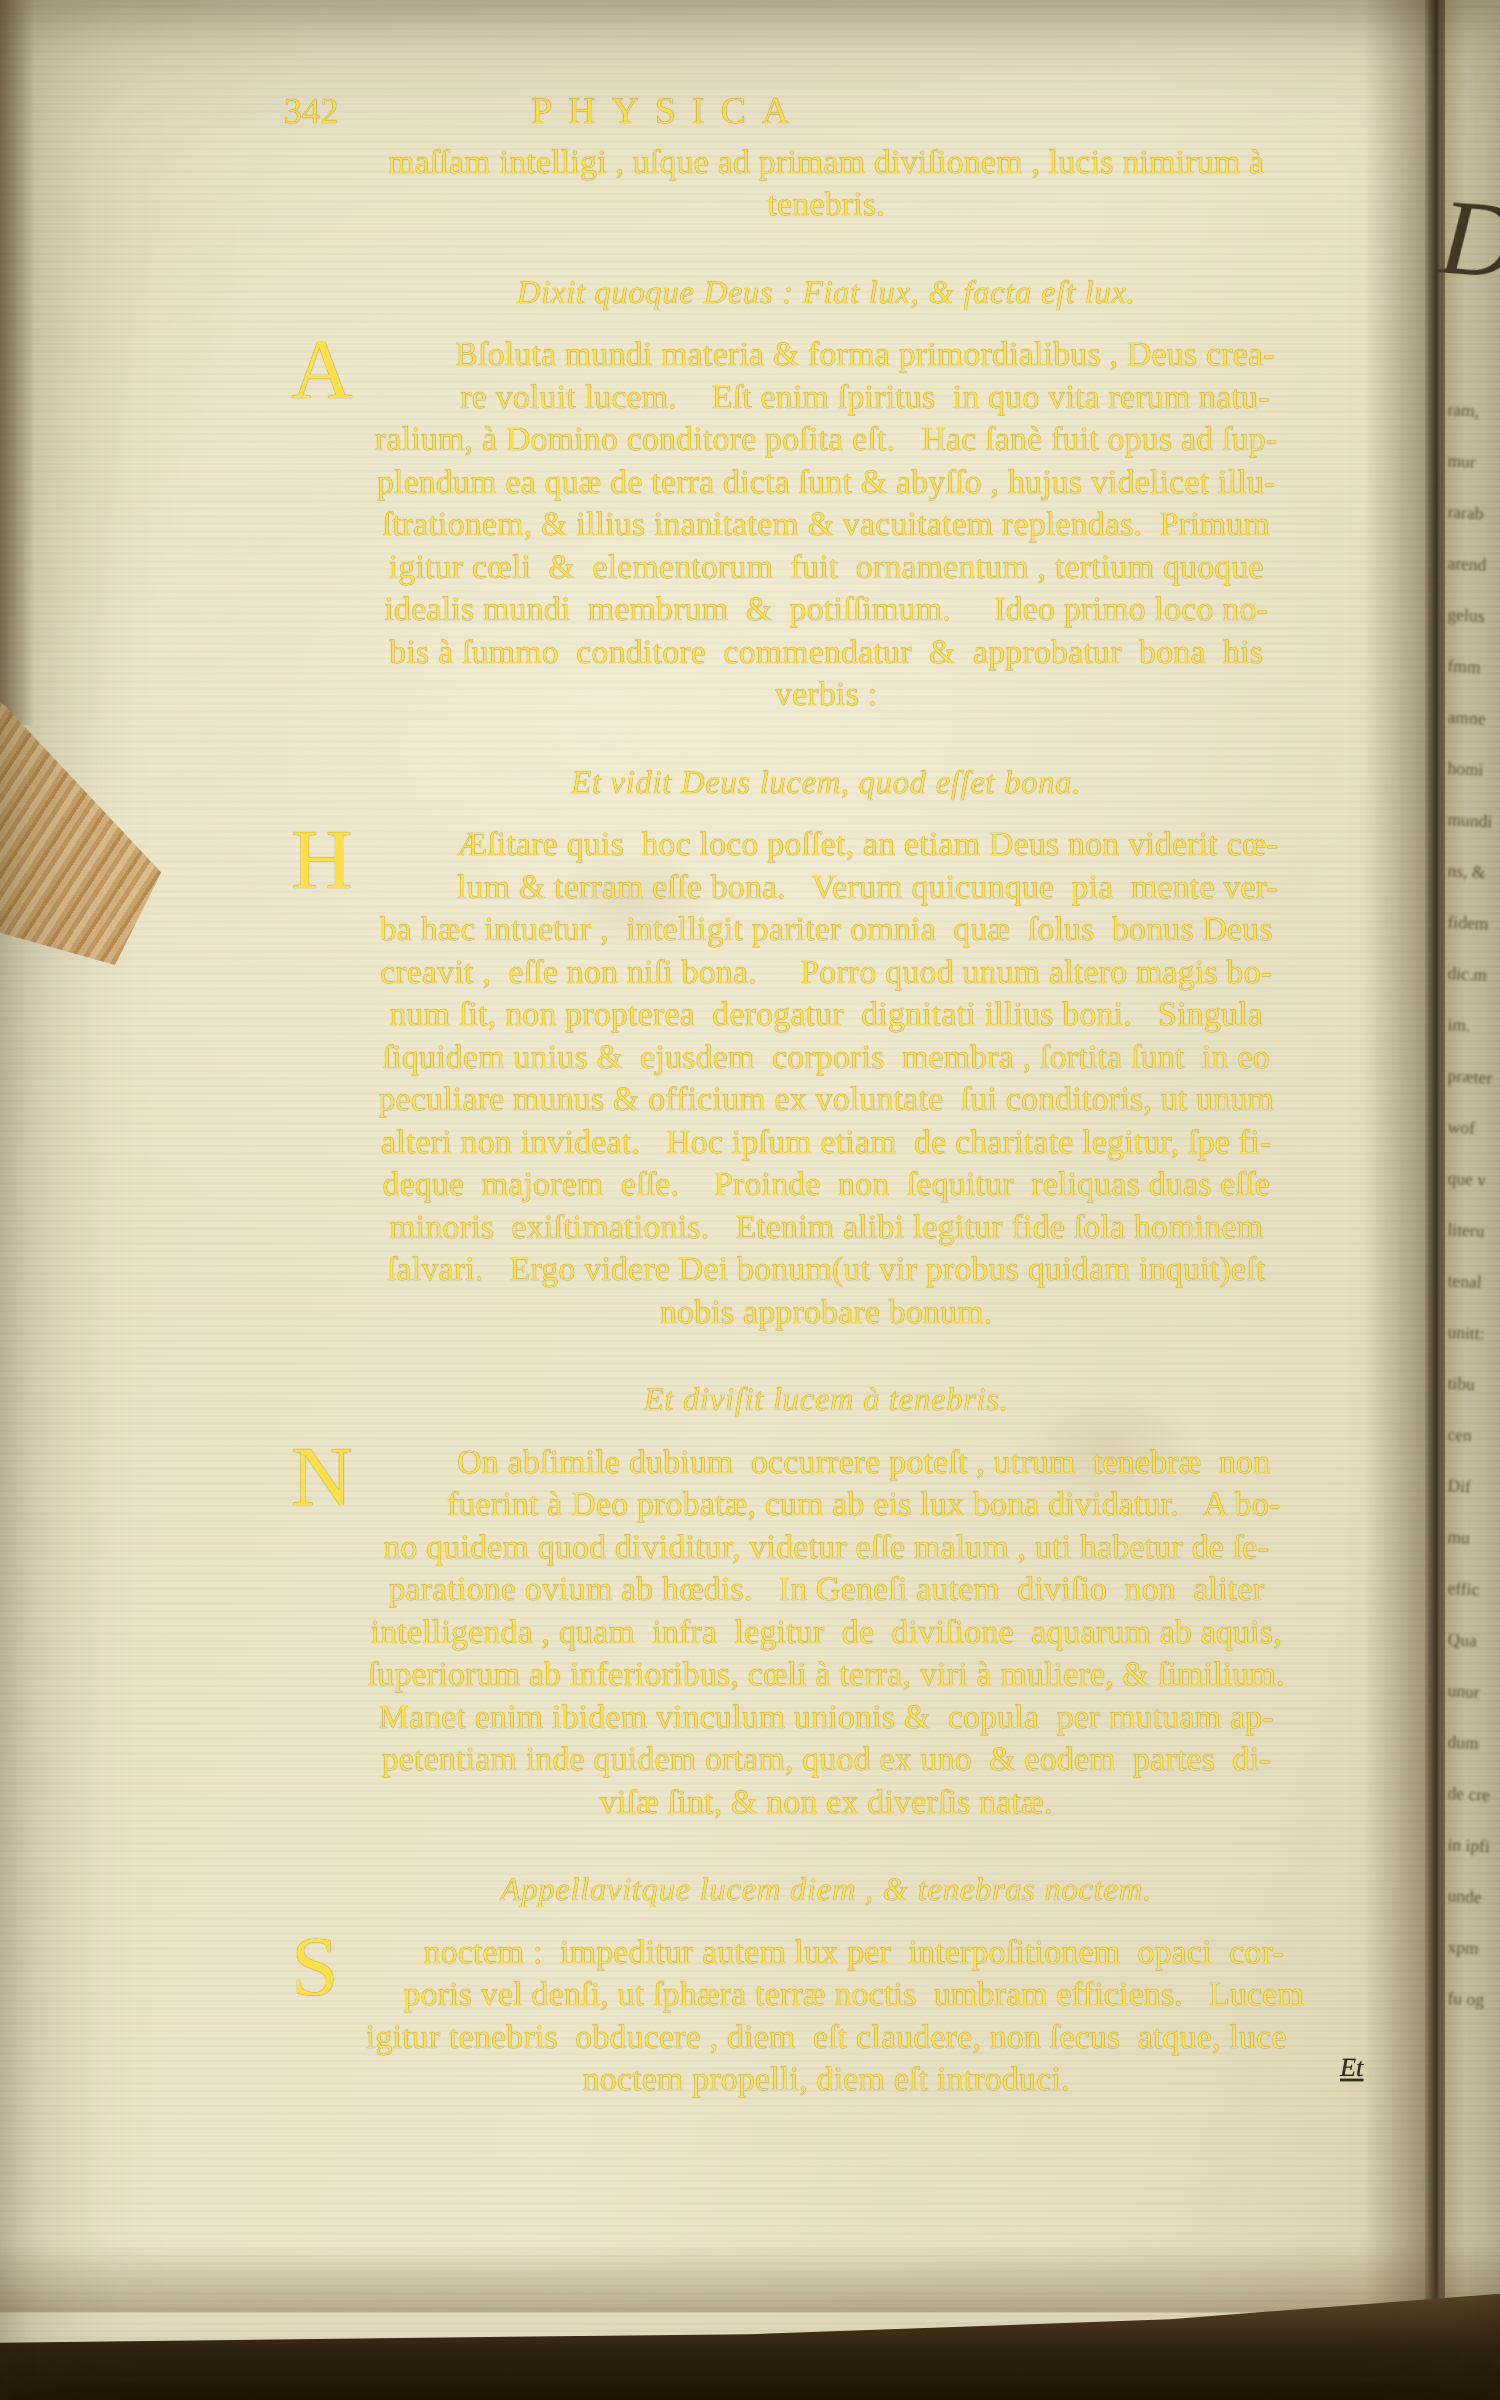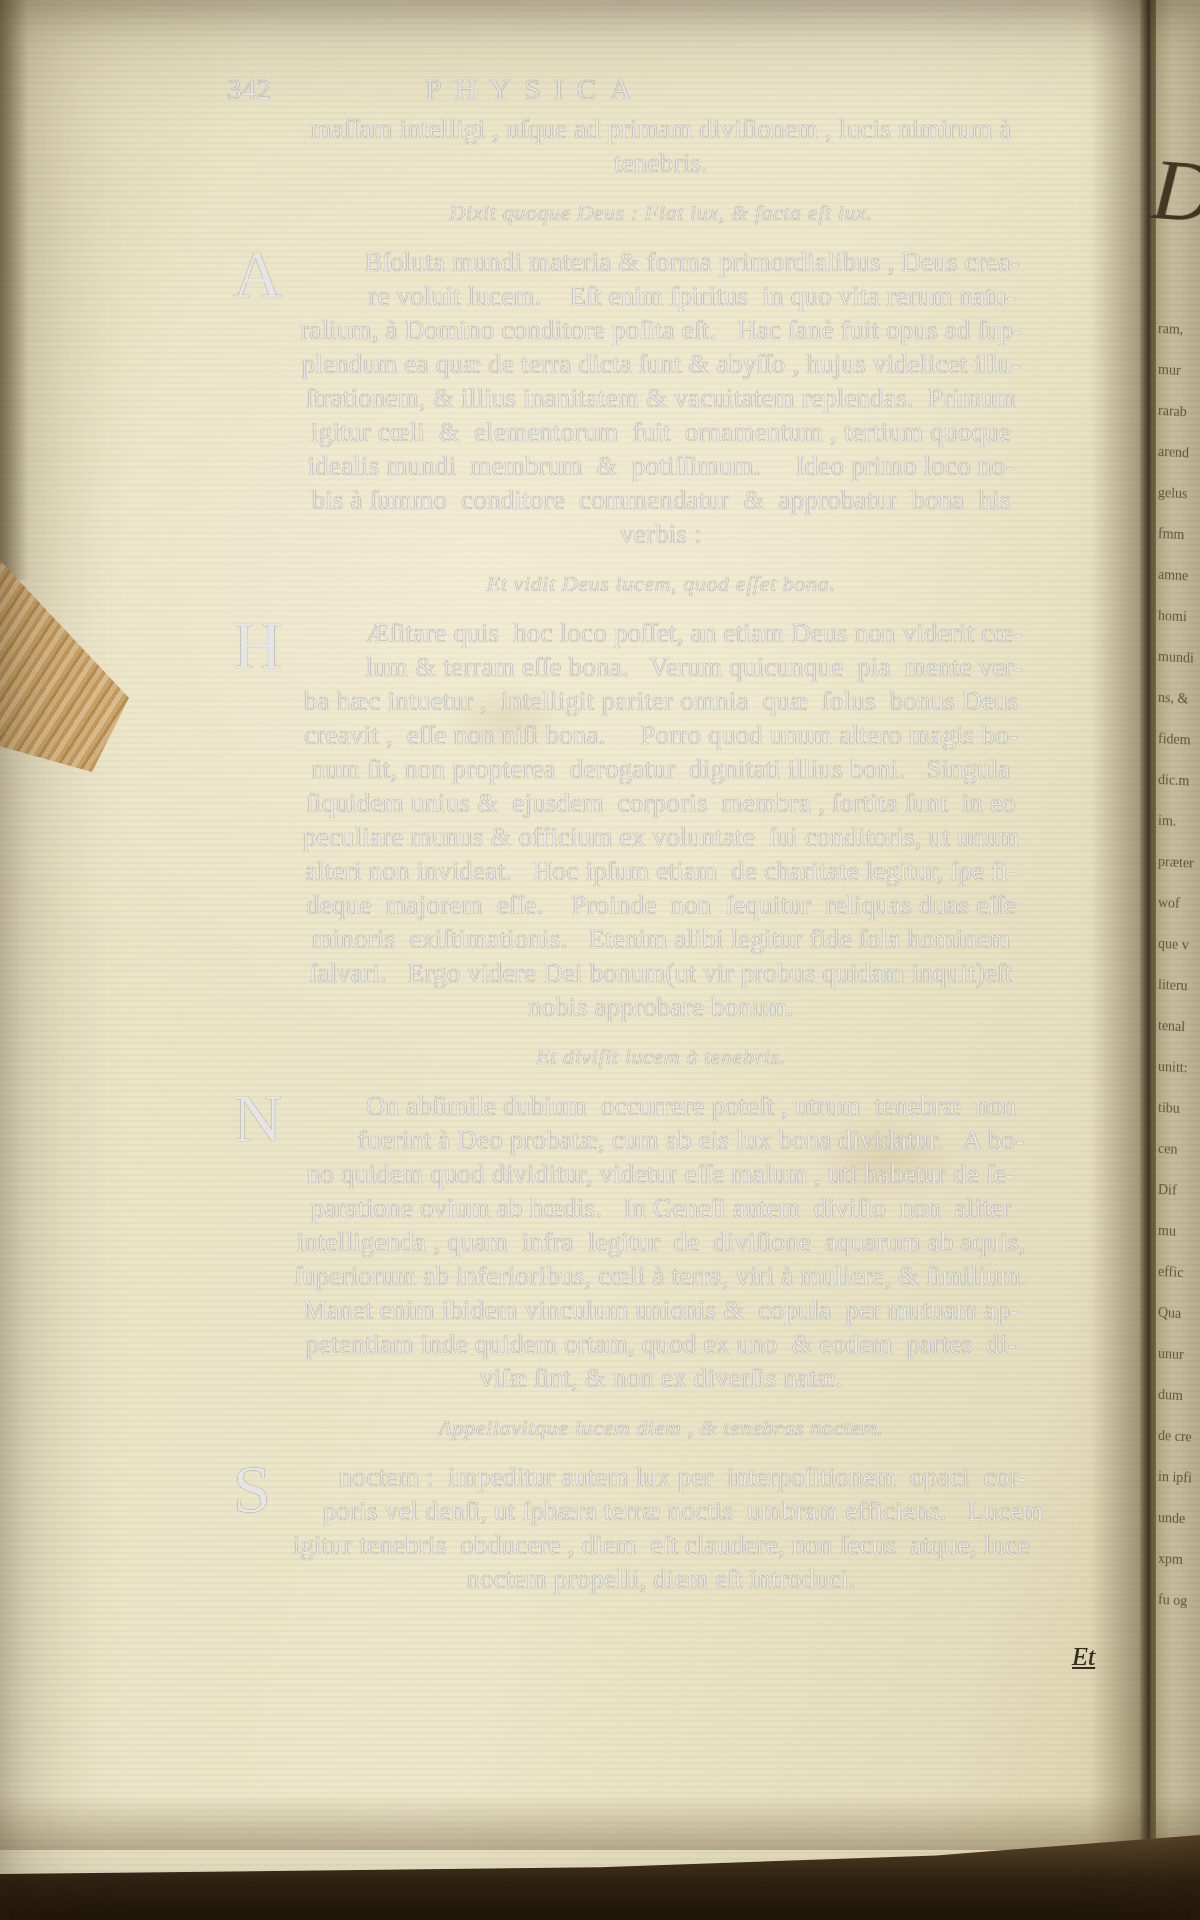--- a/index.html
+++ b/index.html
@@ -39,35 +39,35 @@
     filter:drop-shadow(3px 4px 5px rgba(60,44,20,0.45));}
 
   
   .stain{position:absolute;border-radius:50%;pointer-events:none;}
   .stain.s1{left:810px;top:1110px;width:150px;height:95px;
     background:radial-gradient(ellipse, rgba(150,120,70,0.13), rgba(150,120,70,0) 70%);}
   .stain.s2{left:440px;top:680px;width:130px;height:80px;
     background:radial-gradient(ellipse, rgba(140,110,60,0.11), rgba(140,110,60,0) 70%);}
 
   
-  .col{position:absolute;left:233px;top:70px;width:856px;color:#e5e5e5;
+  .col{position:absolute;left:233px;top:70px;width:856px;color:#fde047;
     font-size:27px;letter-spacing:0.2px;text-shadow:0 0 0.7px rgba(51,44,32,0.8);}
   .hdr{position:relative;height:38px;line-height:38px;}
   .pageno{position:absolute;left:-6px;font-size:29px;}
   .runtitle{position:absolute;left:172px;font-size:30px;letter-spacing:13px;margin-left:20px;}
   .line{height:34px;line-height:34px;white-space:pre;text-align:center;}
   .para{position:relative;}
   .para.p0{margin-top:4px;}
-  .heading{font-style:italic;text-align:center;font-size:22px;height:36px;line-height:36px;
-    margin-top:15px;margin-bottom:14px;letter-spacing:0.6px;}
+  .heading{font-style:italic;text-align:center;font-size:26px;height:36px;line-height:36px;
+    margin-top:36px;margin-bottom:14px;letter-spacing:0.6px;}
   .cap{position:absolute;left:0;top:-2px;font-size:68px;line-height:62px;}
   .para.dc{margin-top:13px;}
   .para.dc .lines .line:nth-child(1),
   .para.dc .lines .line:nth-child(2){padding-left:var(--ind);}
-  .catchword{position:absolute;left:1072px;top:1642px;font-style:italic;font-size:26px;
+  .catchword{position:absolute;left:1072px;top:1642px;font-style:italic;font-size:21px;
     color:#332c20;text-shadow:0 0 0.7px rgba(51,44,32,0.8);text-decoration:underline;}
 
   
   .np-dropcap{position:absolute;left:1152px;top:148px;font-size:86px;line-height:86px;
     font-style:italic;color:#453b28;filter:blur(0.6px);transform:rotate(4deg);}
   .np-frags{position:absolute;left:1158px;top:322px;width:44px;display:flex;
     flex-direction:column;gap:26px;overflow:hidden;}
   .np-frag{font-size:14px;line-height:15px;color:#675a40;filter:blur(0.7px);
     transform:rotate(3deg);white-space:nowrap;}
 </style>

